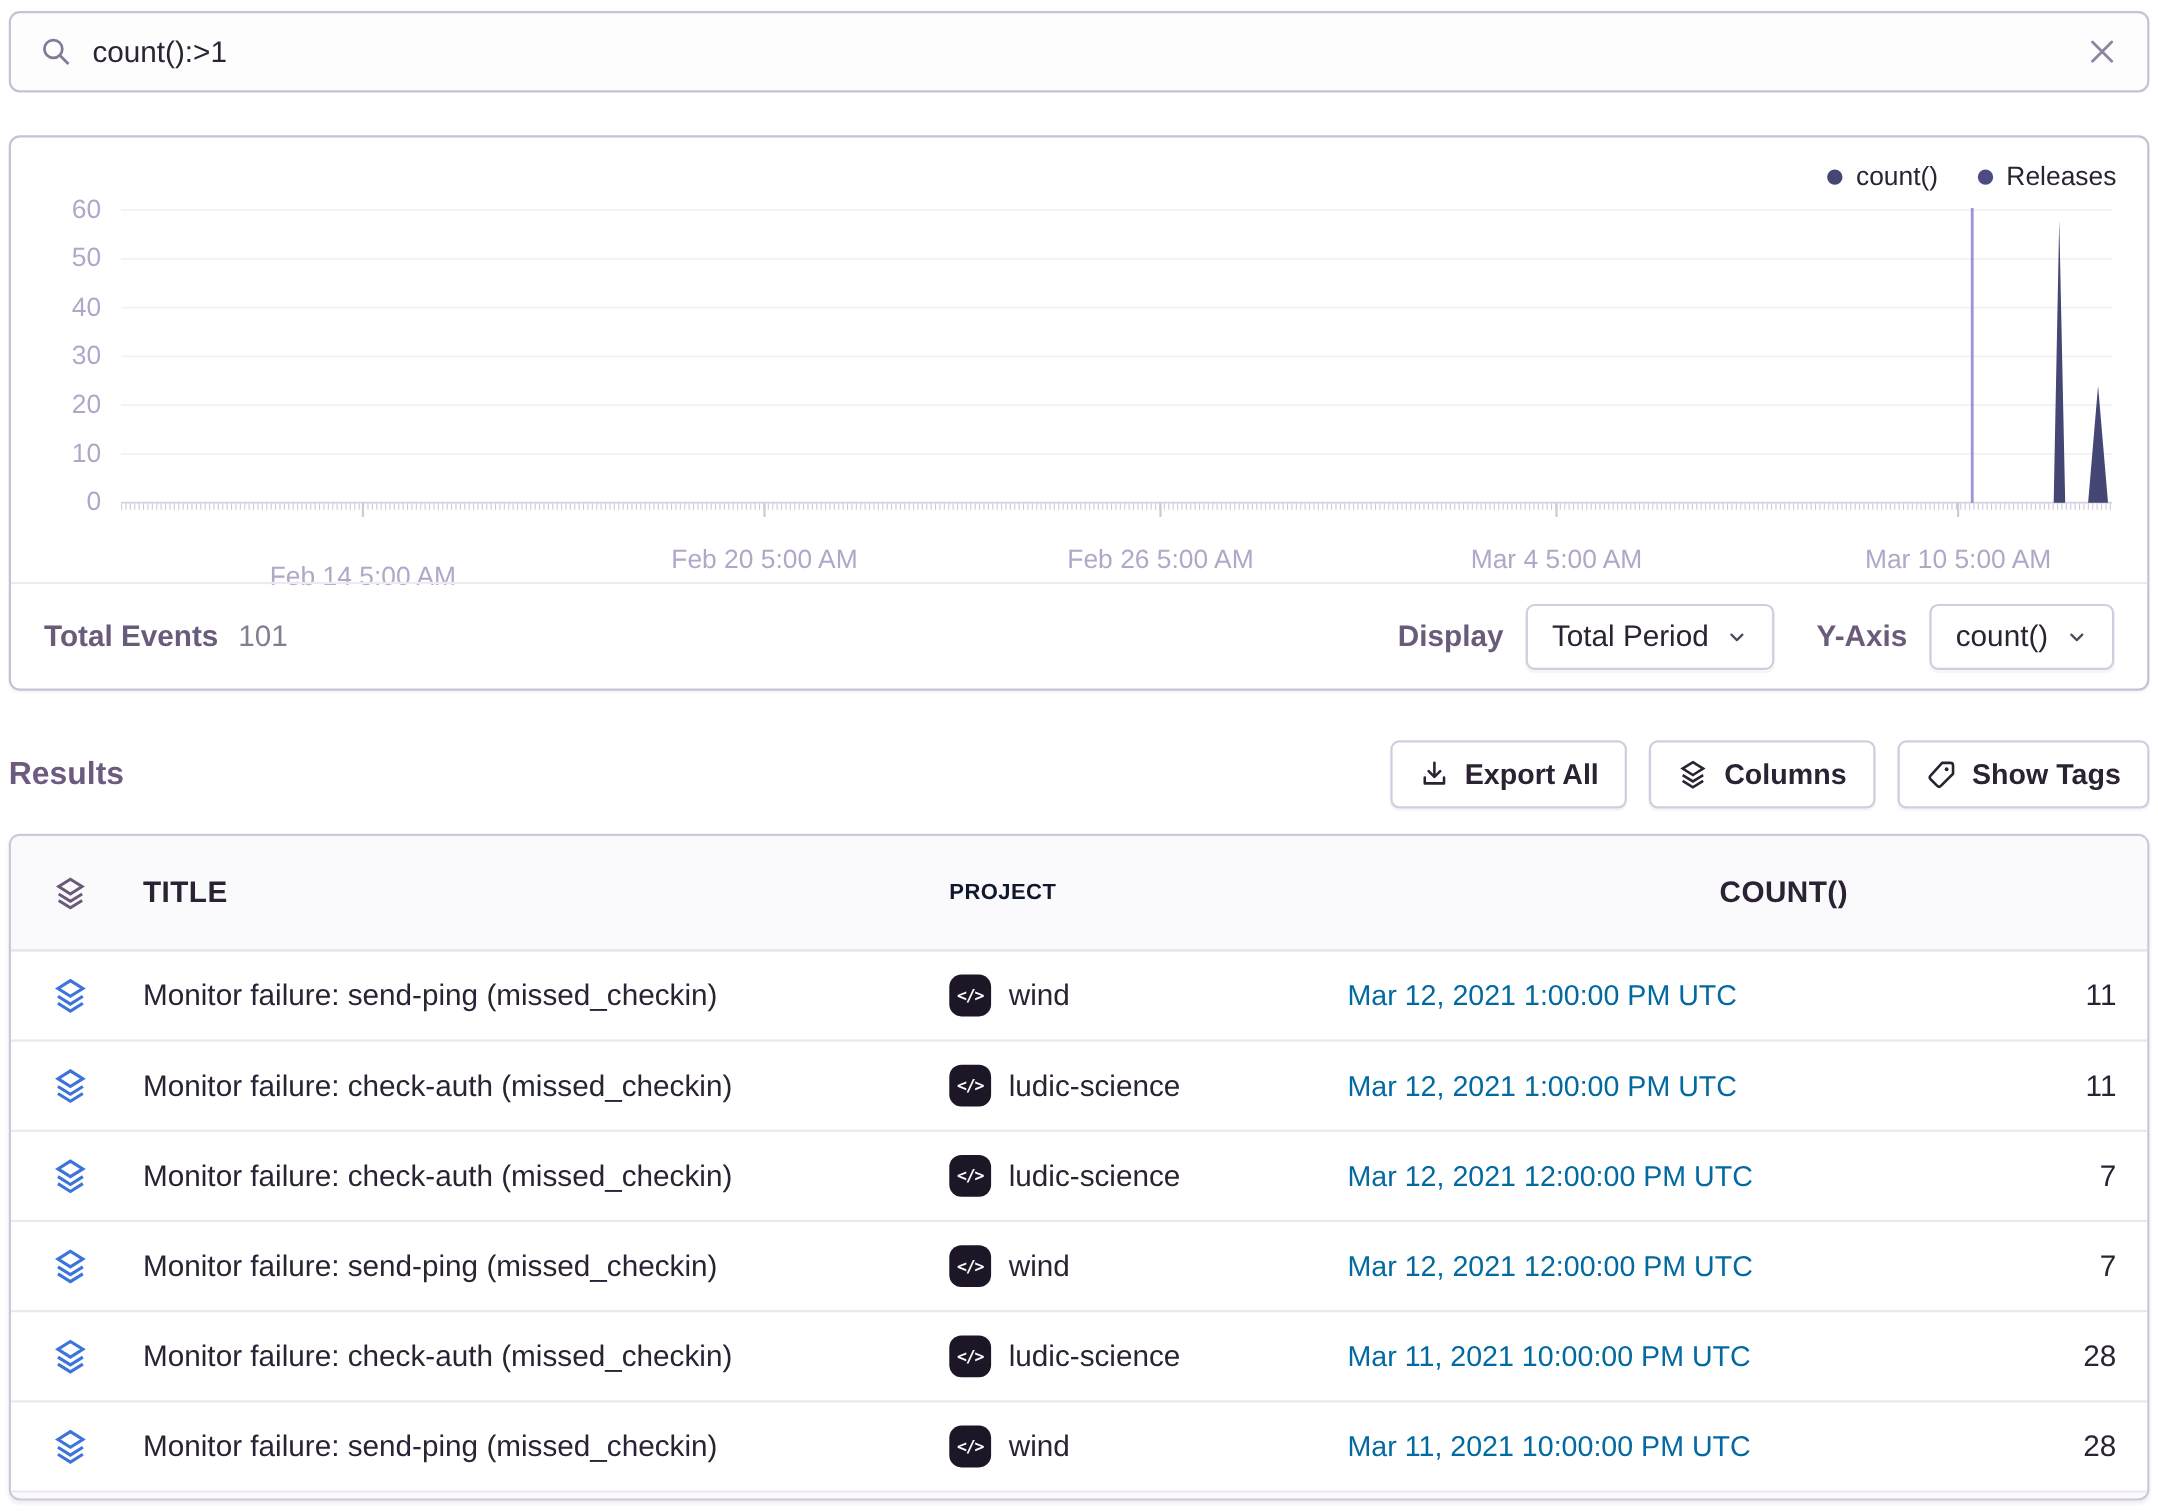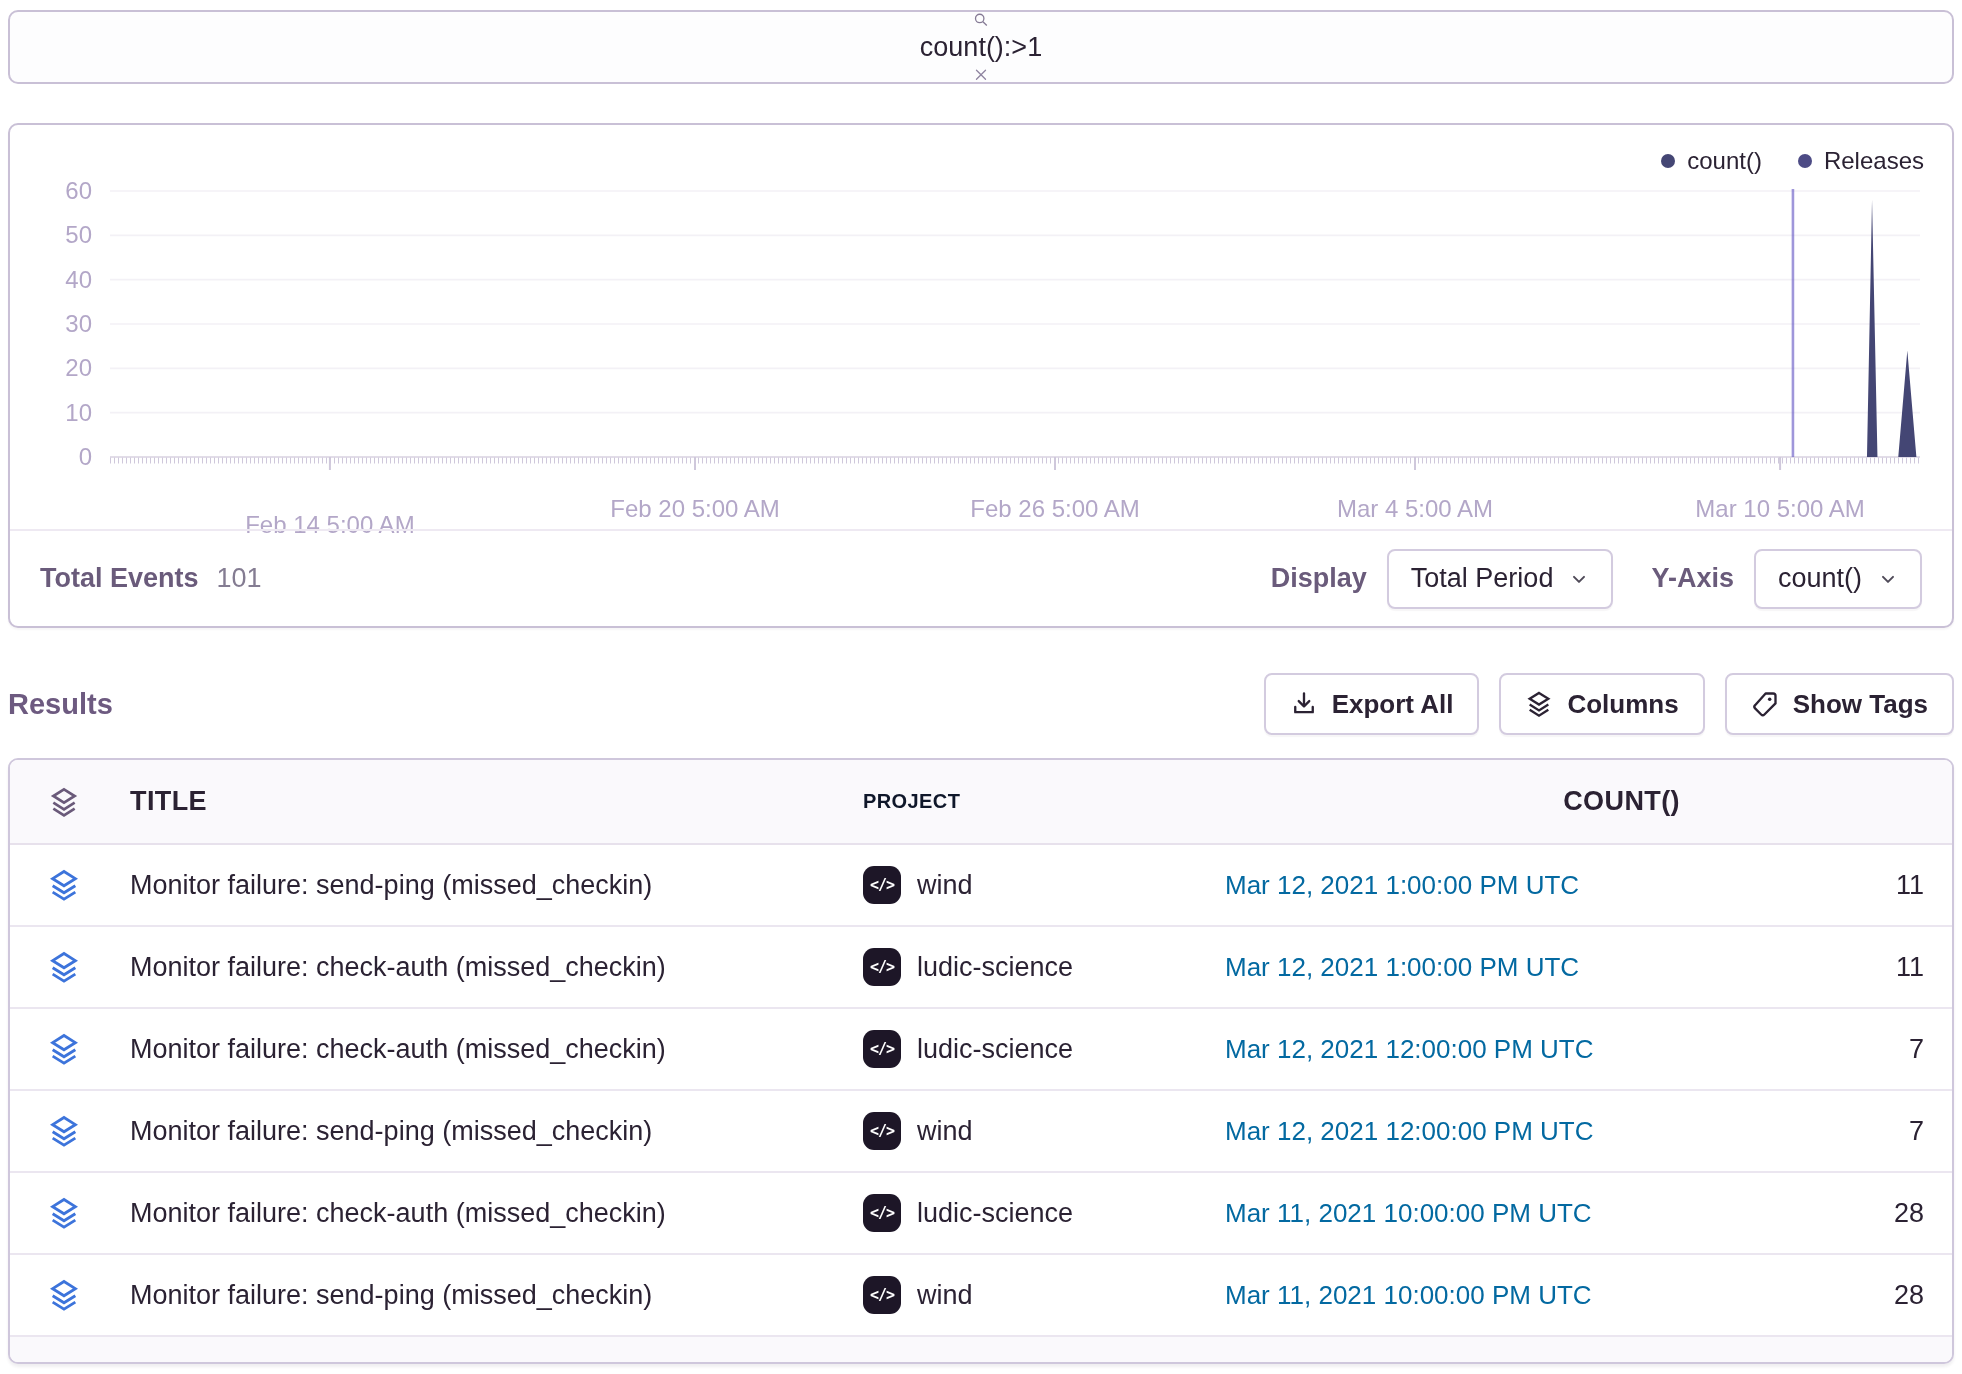--- a/index.html
+++ b/index.html
@@ -13,22 +13,21 @@
   svg { display: block; }
 
   
   .search-bar {
     position: absolute; left: 8px; right: 8px; top: 10px; height: 74px;
     background: #FDFDFE;
     border: 2px solid #C9C0D6;
     border-radius: 10px;
     display: flex; align-items: center;
     padding: 0 26px;
-    gap: 4px;
-    flex-direction: column;
+    gap: 18px;
   }
   .search-bar .query { font-size: 27px; color: #2B2233; flex: 1; }
   .icon-btn { cursor: pointer; }
 
   
   .chart-panel {
     position: absolute; left: 8px; right: 8px; top: 123px; height: 505px;
     background: #fff;
     border: 2px solid #C9C0D6;
     border-radius: 10px;
@@ -101,21 +100,21 @@
     background: #fff;
     box-shadow: 0 3px 3px rgba(43,34,51,0.07);
   }
   .tr {
     display: grid;
     grid-template-columns: 108px 745px 350px 1fr 244px;
     align-items: center;
     height: 82px;
   }
   .tr.head {
-    height: 85px;
+    height: 105px;
     background: #FAF9FC;
     border-bottom: 2px solid #E7E1EC;
   }
   .th {
     font-size: 20px; font-weight: bold; letter-spacing: 0.4px;
     color: #0f172a; cursor: pointer;
   }
   .cell-icon { display: flex; justify-content: center; align-items: center; }
   .cell-title { padding-left: 12px; font-size: 27px; color: #2B2233; white-space: nowrap; overflow: hidden; }
   .cell-project { display: flex; align-items: center; gap: 16px; font-size: 27px; color: #2B2233; }

